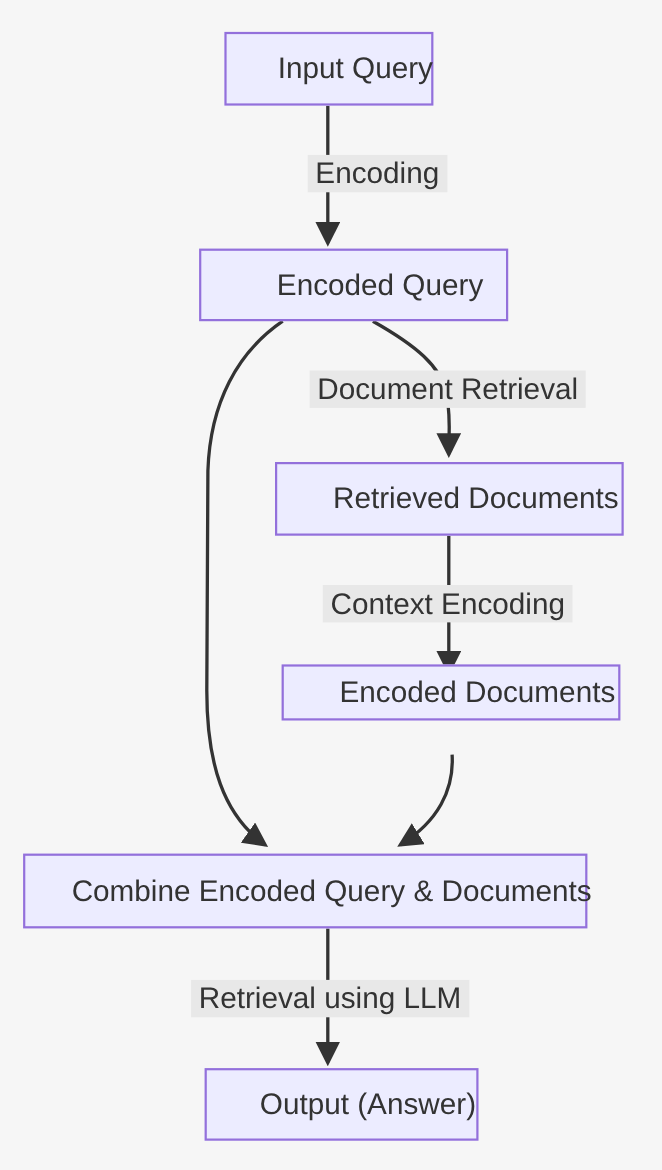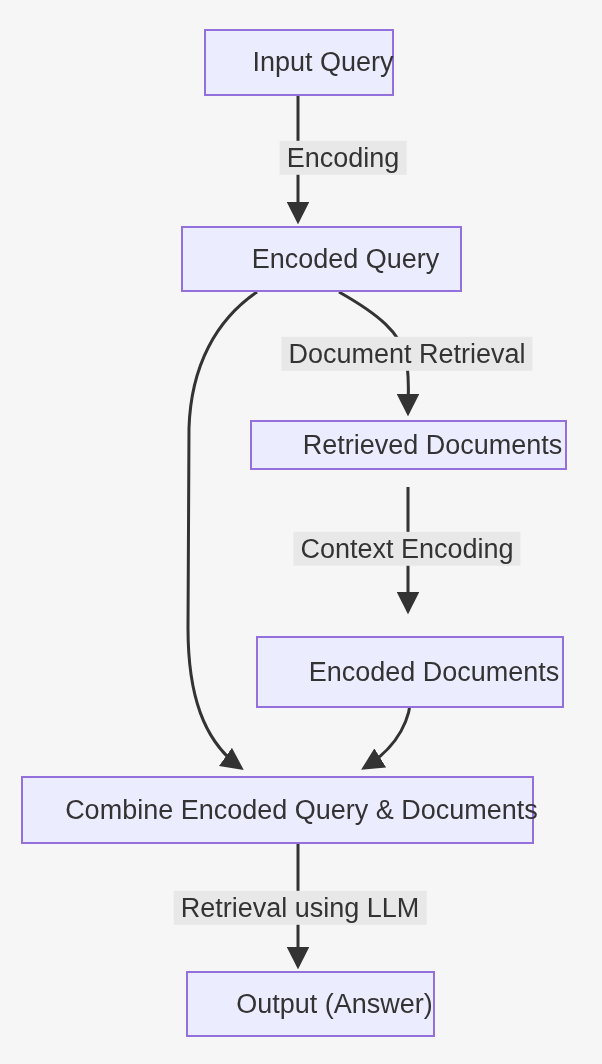--- a/index.html
+++ b/index.html
@@ -63,25 +63,25 @@
   <div class="edge-label" style="left:300px; top:908px;">Retrieval using LLM</div>
 
   <div class="node" style="left:204px; top:29px; width:190px; height:67px;">
     <span>Input Query</span>
   </div>
 
   <div class="node" style="left:181px; top:226px; width:281px; height:66px;">
     <span>Encoded Query</span>
   </div>
 
-  <div class="node" style="left:250px; top:420px; width:317px; height:50px;">
+  <div class="node" style="left:250px; top:420px; width:317px; height:67px;">
     <span>Retrieved Documents</span>
   </div>
 
-  <div class="node" style="left:256px; top:636px; width:308px; height:72px;">
+  <div class="node" style="left:256px; top:604px; width:308px; height:51px;">
     <span>Encoded Documents</span>
   </div>
 
   <div class="node" style="left:21px; top:776px; width:513px; height:68px;">
     <span>Combine Encoded Query &amp; Documents</span>
   </div>
 
   <div class="node" style="left:186px; top:971px; width:249px; height:66px;">
     <span>Output (Answer)</span>
   </div>

